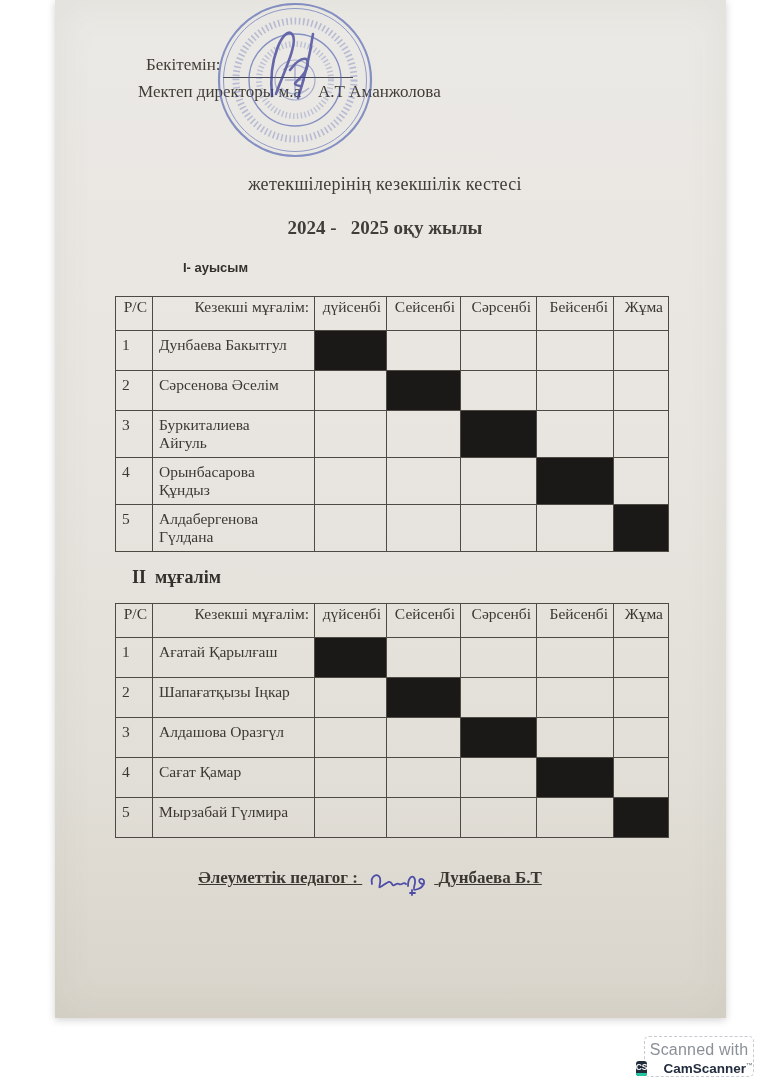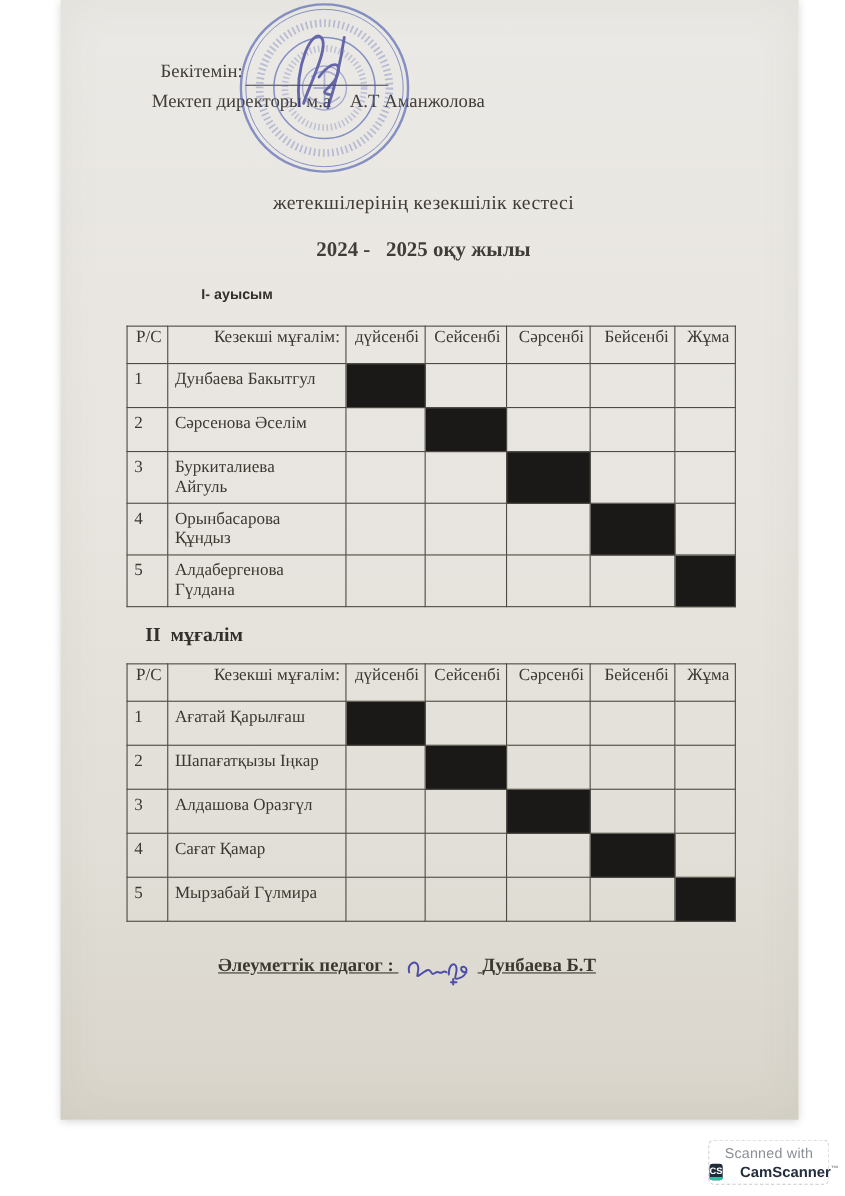--- a/index.html
+++ b/index.html
@@ -42,22 +42,22 @@
   td.name-cell { white-space: pre-line; }
   td.duty-on { background: #1a1917; }
 
   .footer-line { position: absolute; left: 0; top: 868px; width: 630px; text-align: center;
     font-size: 17px; font-weight: bold; color: #3b3831; text-decoration: underline; }
   .footer-sig { display: inline-block; vertical-align: middle; margin: 0 2px -8px 6px; }
 
   .cam-badge { position: absolute; left: 644px; top: 1036px; width: 110px; height: 41px;
     background: #ffffff; border: 1.5px dashed #c7cad0; border-radius: 5px;
     font-family: "Liberation Sans", sans-serif; text-align: center; padding-top: 4px; }
-  .cam-badge .scanned { font-size: 13px; color: #8b9097; letter-spacing: 0.2px; }
-  .cam-row { display: flex; align-items: center; justify-content: space-between; gap: 16px; margin-top: 2px; }
+  .cam-badge .scanned { font-size: 16px; color: #8b9097; letter-spacing: 0.2px; }
+  .cam-row { display: flex; align-items: center; justify-content: flex-end; gap: 16px; margin-top: 2px; }
   .cs-logo { width: 15px; height: 15px; background: #222b3a; border-radius: 3px; position: relative;
     color: #ffffff; font-size: 8.5px; font-weight: bold; line-height: 13px; text-align: center; }
   .cs-logo::after { content: ""; position: absolute; left: 0; bottom: 0; width: 100%; height: 3.5px;
     background: #1fc7a5; border-radius: 0 0 3px 3px; }
   .cam-name { font-size: 13.5px; font-weight: bold; color: #232d3e; }
   .cam-tm { font-size: 7px; color: #8b9097; vertical-align: super; }
 </style>
 </head>
 <body>
 

